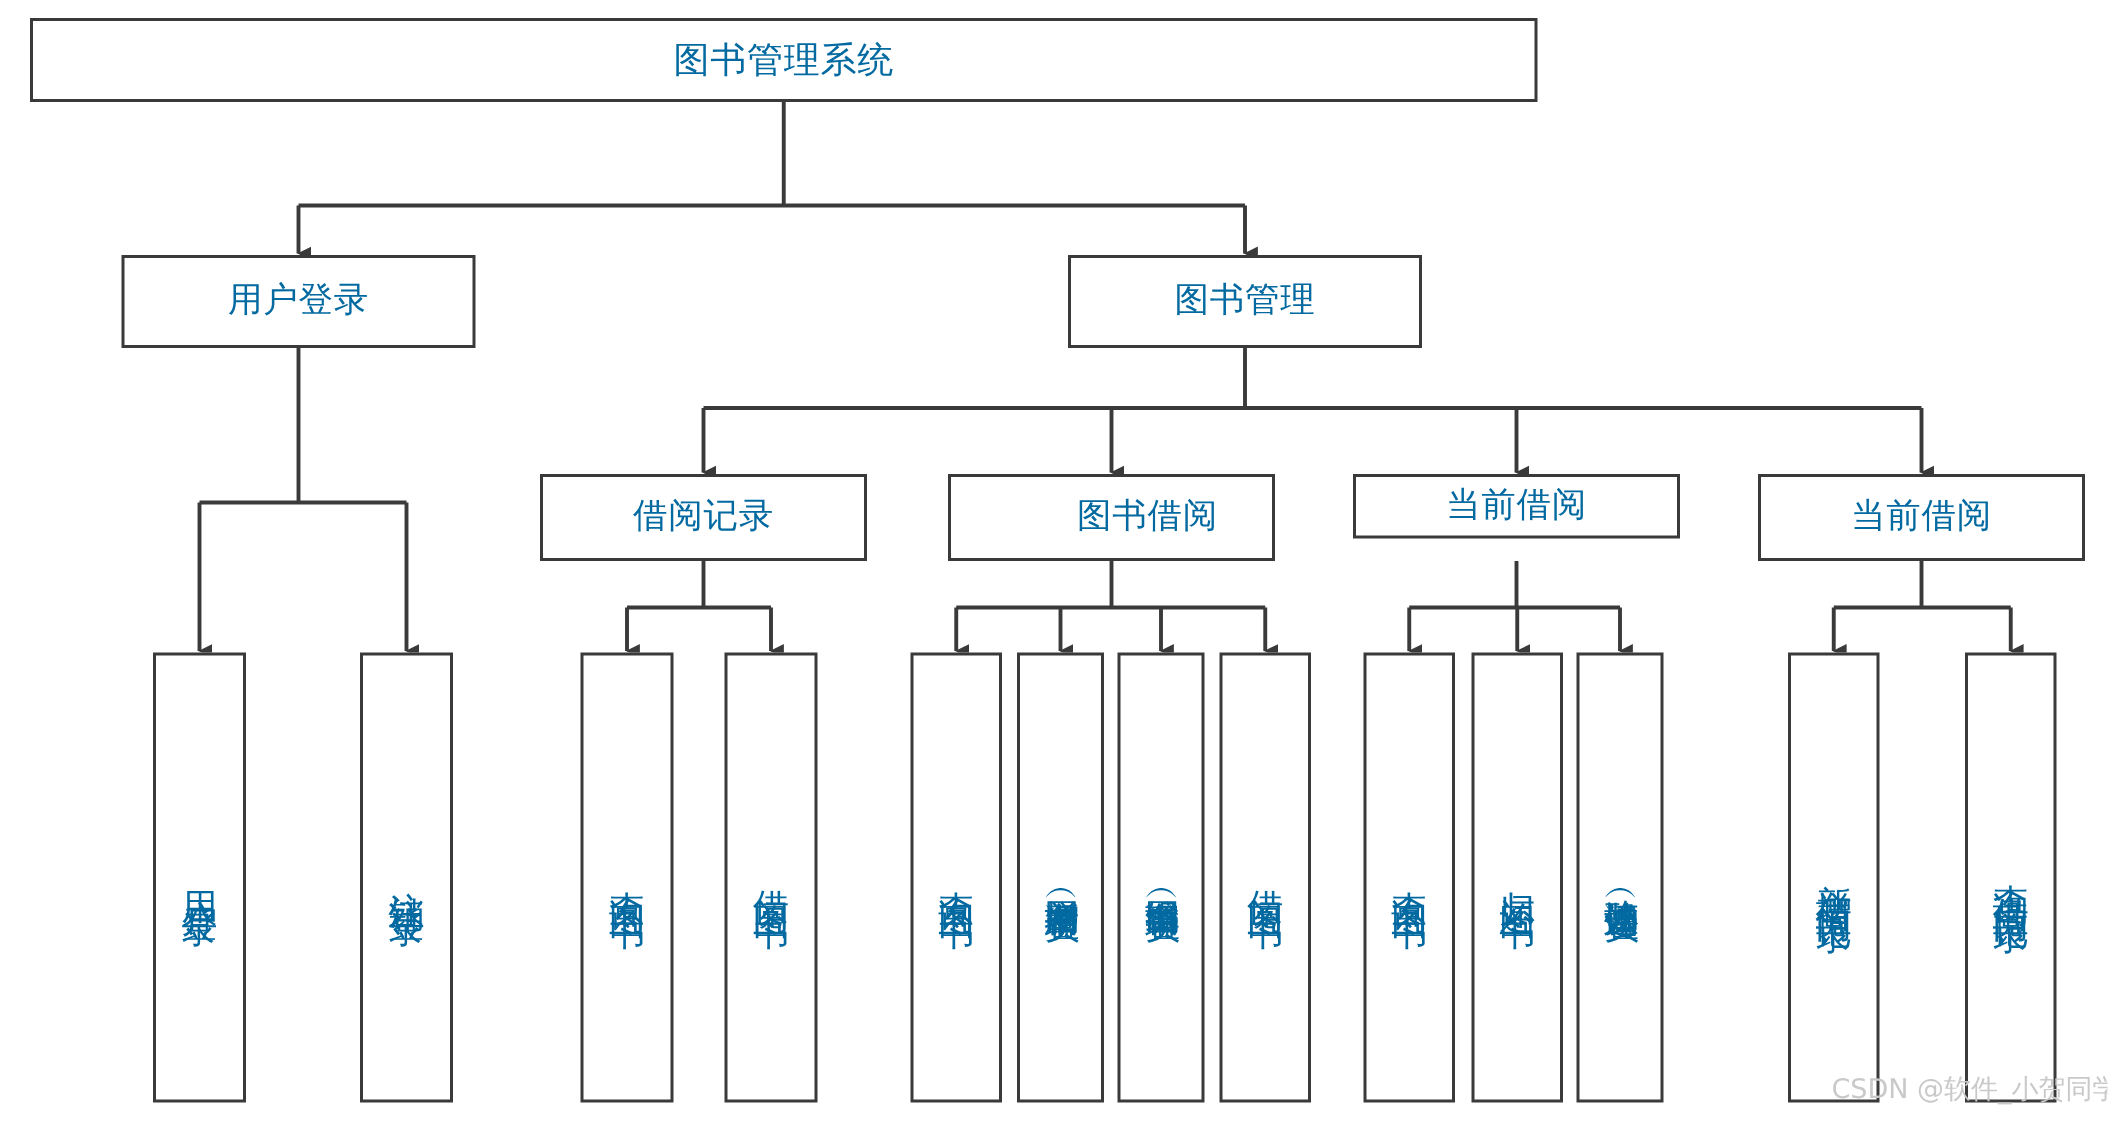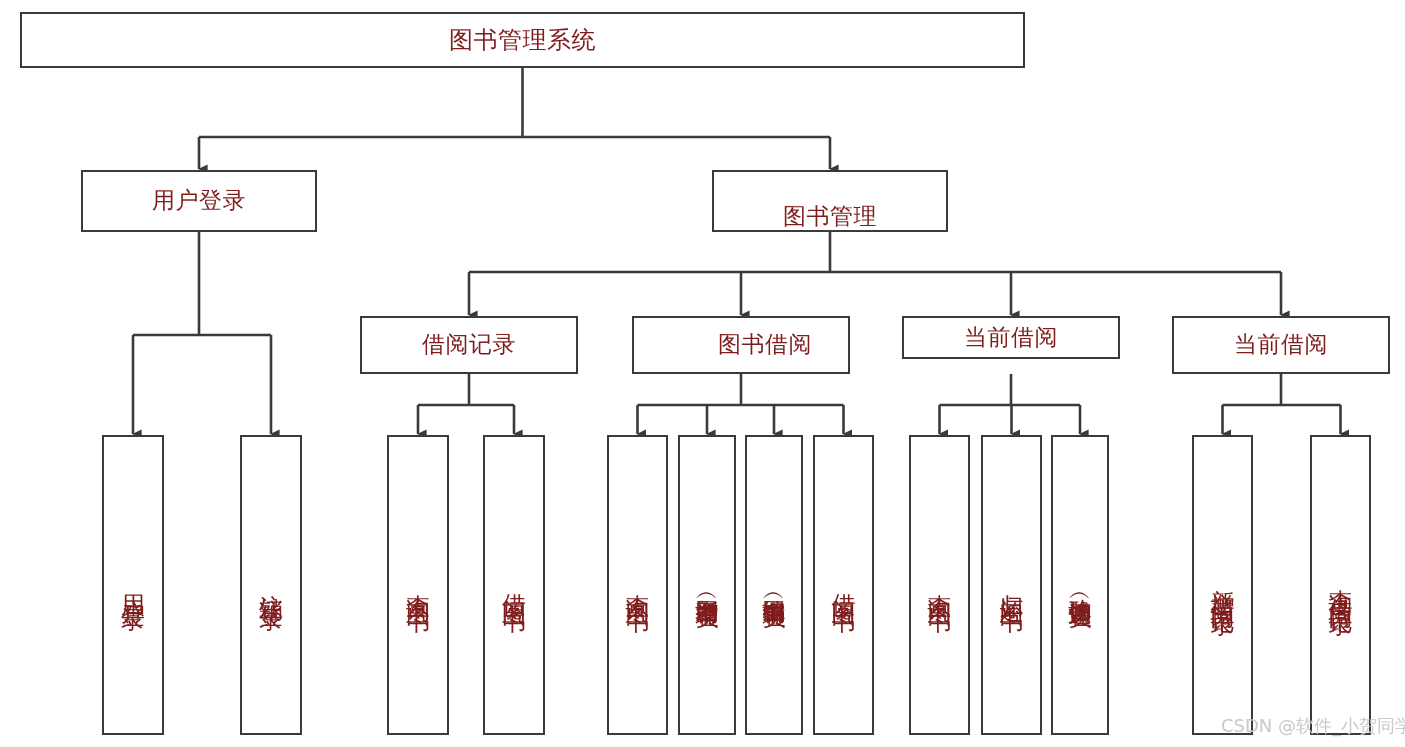--- a/index.html
+++ b/index.html
@@ -33,21 +33,21 @@
     position: absolute;
     box-sizing: border-box;
     background: #ffffff;
     border: 2.5px solid #3a3a3a;
     display: flex;
     align-items: center;
     justify-content: center;
     overflow: hidden;
   }
   .node-label {
-    color: #7f1d1d;
+    color: #0369a1;
     letter-spacing: 0.5px;
     text-align: center;
     line-height: 1.12;
     white-space: nowrap;
   }
   
   .node-box.horiz .node-label {
     font-size: 23px;
   }
   .node-box.root .node-label {
@@ -130,21 +130,21 @@
   </svg>
 
   <div class="node-box root horiz" style="left: 20px; top: 12px; width: 1005px; height: 56px;">
     <span class="node-label">图书管理系统</span>
   </div>
 
   <div id="node-layer">
       <div class="node-box horiz" style="left: 81px; top: 170px; width: 236px; height: 62px;">
         <span class="node-label">用户登录</span>
       </div>
-      <div class="node-box horiz" style="left: 712px; top: 170px; width: 236px; height: 62px; align-items: flex-end;">
+      <div class="node-box horiz" style="left: 712px; top: 170px; width: 236px; height: 62px;">
         <span class="node-label">图书管理</span>
       </div>
       <div class="node-box horiz" style="left: 360px; top: 316px; width: 218px; height: 58px;">
         <span class="node-label">借阅记录</span>
       </div>
       <div class="node-box horiz" style="left: 632px; top: 316px; width: 218px; height: 58px; padding-left: 48px;">
         <span class="node-label">图书借阅</span>
       </div>
       <div class="node-box horiz" style="left: 902px; top: 316px; width: 218px; height: 43px;">
         <span class="node-label">当前借阅</span>

